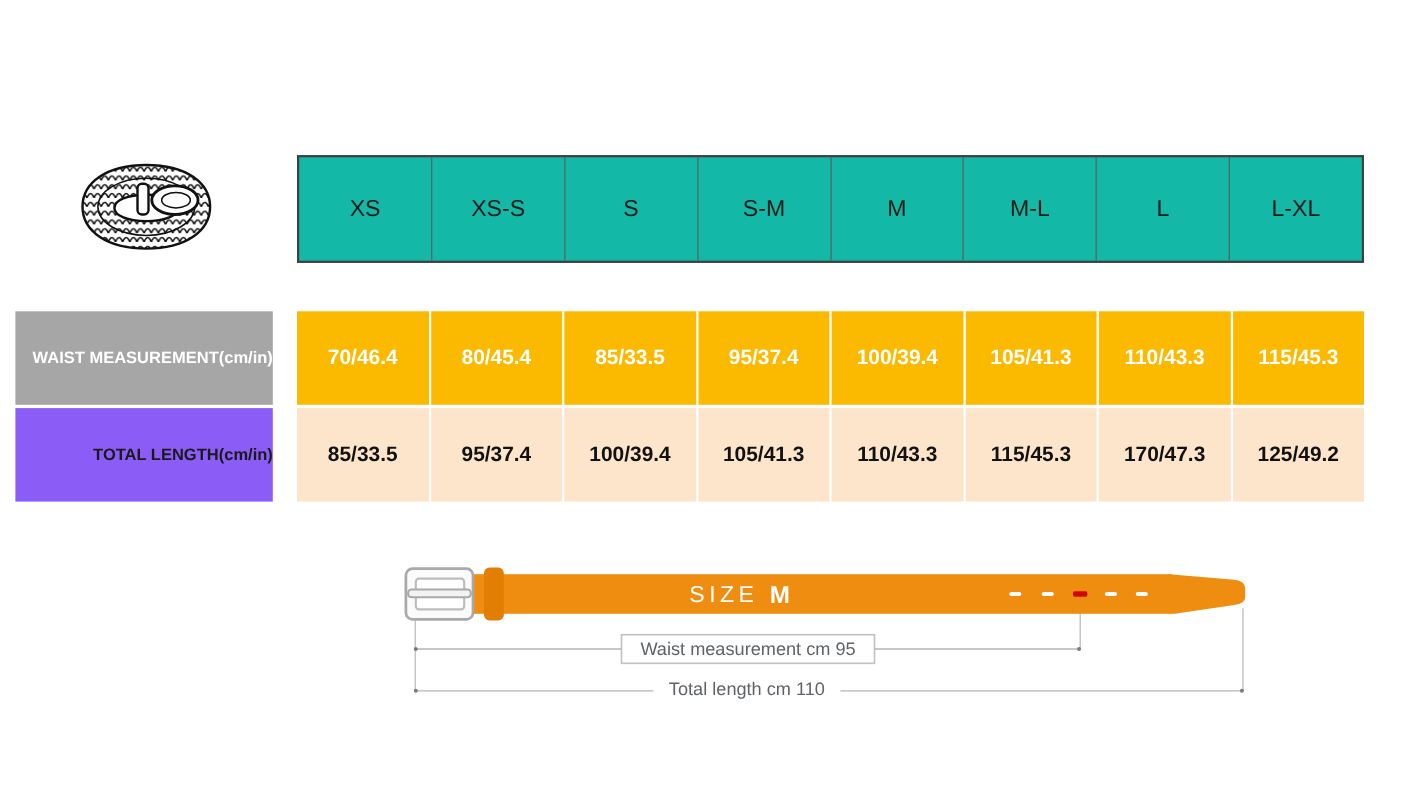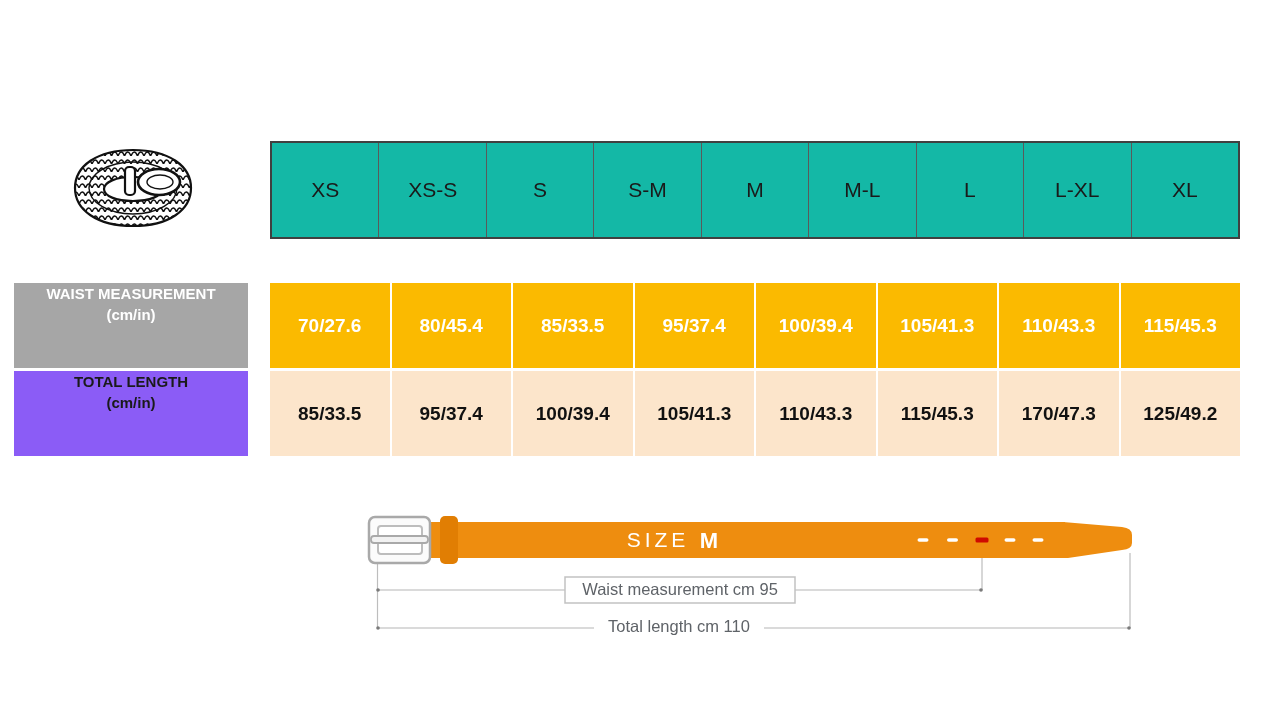--- a/index.html
+++ b/index.html
@@ -14,21 +14,21 @@
   }
   #size-header .cell {
     flex:1; display:flex; align-items:center; justify-content:center;
     font-size:21px; color:#1a1a1a; border-left:1.5px solid #5a5a5a;
   }
   #size-header .cell:first-child { border-left:none; }
 
   
   .row-label {
     left:14px; width:234px; height:85px;
-    display:flex; flex-direction:column; align-items:center; justify-content:flex-start;
+    display:flex; align-items:center; justify-content:flex-end;
     font-weight:bold; font-size:15px; line-height:1.4; text-align:center;
   }
   #waist-label { top:283px; background:#a6a6a6; color:#ffffff; }
   #length-label { top:371px; background:#8b5cf6; color:#1a1a1a; }
 
   
   .value-row {
     left:270px; width:970px; height:85px; display:flex;
   }
   .value-row .cell {
@@ -70,29 +70,28 @@
 
 <div class="abs" id="size-header">
   <div class="cell">XS</div>
   <div class="cell">XS-S</div>
   <div class="cell">S</div>
   <div class="cell">S-M</div>
   <div class="cell">M</div>
   <div class="cell">M-L</div>
   <div class="cell">L</div>
   <div class="cell">L-XL</div>
-  <div class="cell">XL</div>
 </div>
 
 <div class="abs row-label" id="waist-label">
   <span>WAIST MEASUREMENT</span>
   <span>(cm/in)</span>
 </div>
 <div class="abs value-row" id="waist-values">
-  <div class="cell">70/27.6</div>
+  <div class="cell">70/46.4</div>
   <div class="cell">80/45.4</div>
   <div class="cell">85/33.5</div>
   <div class="cell">95/37.4</div>
   <div class="cell">100/39.4</div>
   <div class="cell">105/41.3</div>
   <div class="cell">110/43.3</div>
   <div class="cell">115/45.3</div>
 </div>
 
 <div class="abs row-label" id="length-label">

